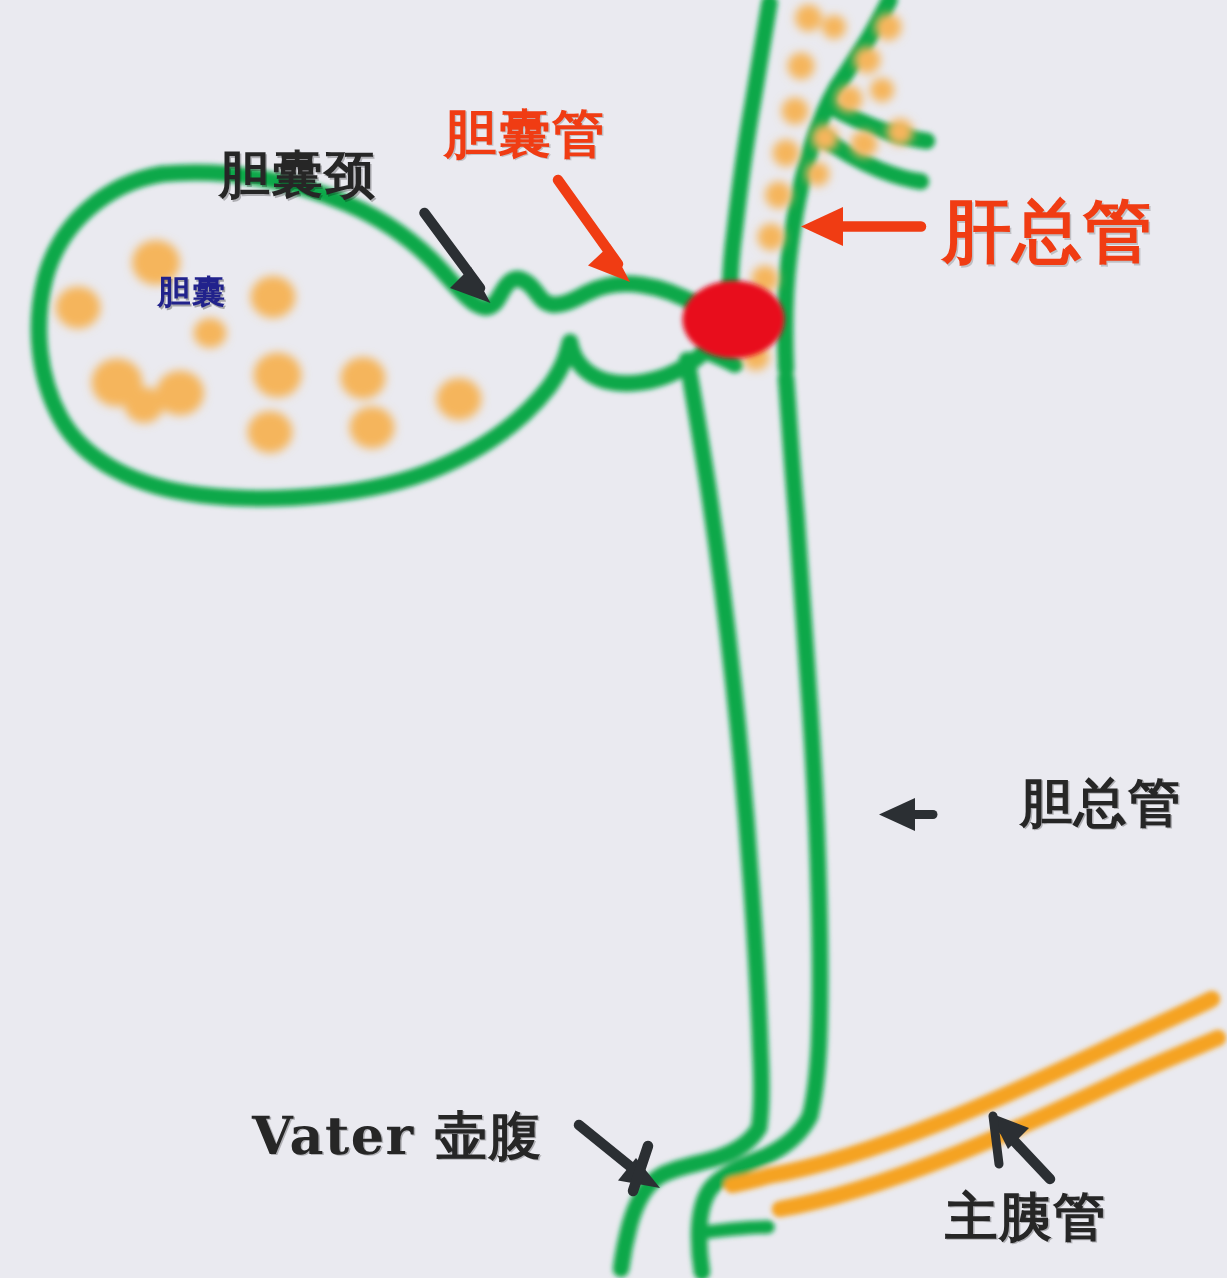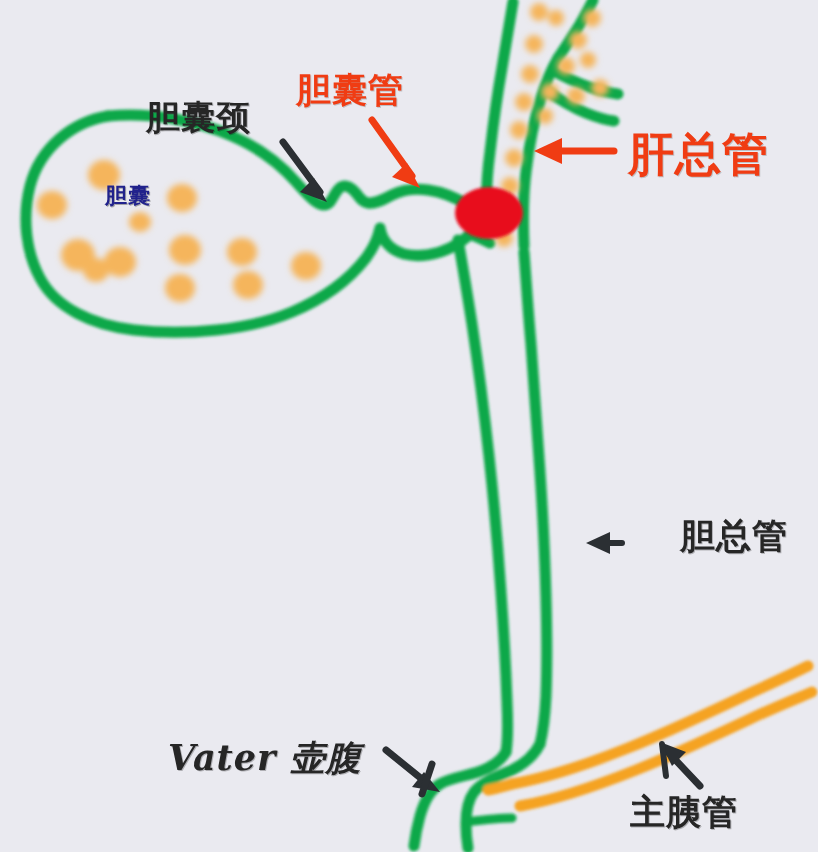--- a/index.html
+++ b/index.html
@@ -27,21 +27,20 @@
     white-space: nowrap;
     font-weight: bold;
     line-height: 1;
     letter-spacing: 1px;
   }
   .lbl-cn {
     font-family: "DejaVu Sans", "Liberation Sans", sans-serif;
   }
   .lbl-serif {
     font-family: "DejaVu Serif", "Liberation Serif", serif;
-    font-style: italic;
   }
   #label-gallbladder {
     left: 57px;
     top: 185px;
     font-size: 22px;
     color: #21228c;
     text-shadow: 1px 1px 0 rgba(0,0,0,0.30);
     margin-left: 48px;
   }
   #label-gallbladder-neck {

